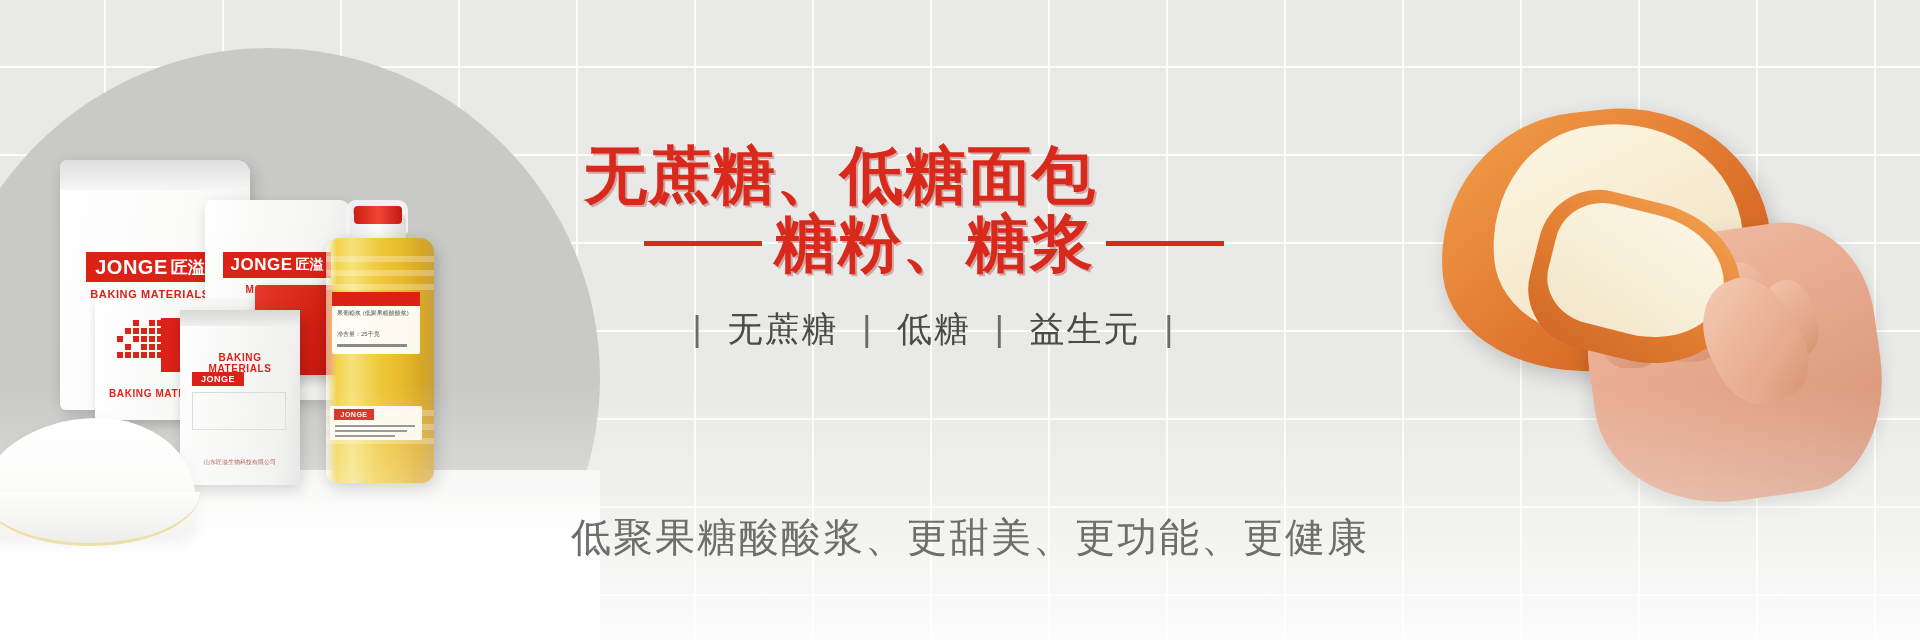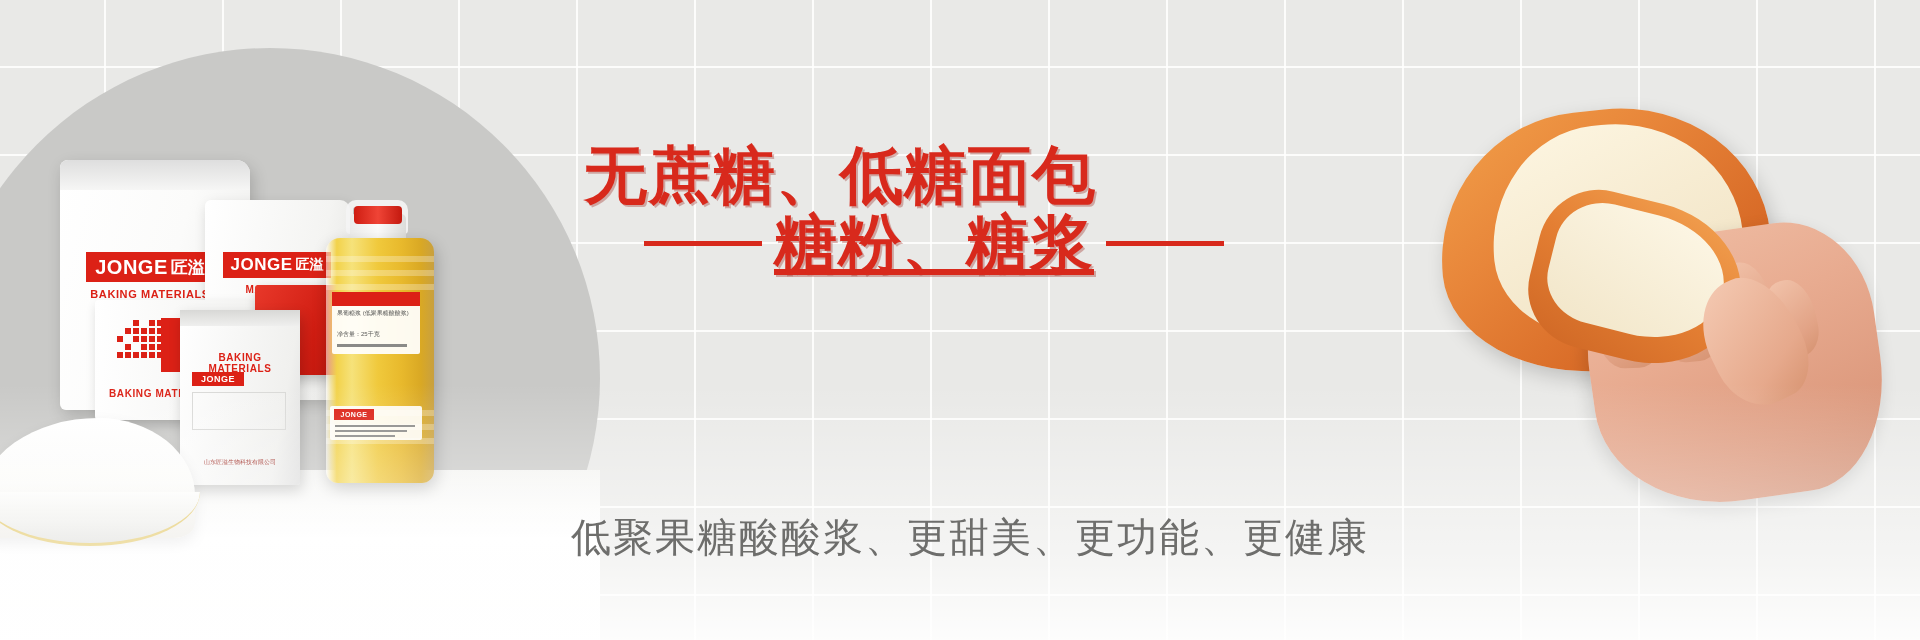--- a/index.html
+++ b/index.html
@@ -222,21 +222,20 @@
     display:flex; align-items:center; justify-content:center;
     gap:12px; margin-top:2px;
   }
   .rule {
     height:5px; background:#d8291c; flex:0 0 auto; width:118px;
   }
   .h1-mid {
     color:#d8291c; font-weight:900; font-size:63px; line-height:1.04;
     letter-spacing:1px; white-space:nowrap;
     text-shadow:2px 2px 0 rgba(150,25,15,.32);
-    text-decoration:underline;
   }
 
   #tags {
     margin-top:30px; text-align:center;
     color:#4a4a48; font-size:35px; letter-spacing:2px; font-weight:400;
     white-space:nowrap;
   }
   #tags .sep { color:#6a6a68; margin:0 12px; font-weight:300; }
 
   #tagline {
@@ -368,17 +367,26 @@
 
   <div id="grid-fade"></div>
 
   <div id="copy">
     <div class="h1">无蔗糖、低糖面包</div>
     <div class="rule-row">
       <span class="rule"></span>
       <span class="h1-mid">糖粉、糖浆</span>
       <span class="rule"></span>
     </div>
+    <div id="tags">
+      <span class="sep">|</span>
+      <span>无蔗糖</span>
+      <span class="sep">|</span>
+      <span>低糖</span>
+      <span class="sep">|</span>
+      <span>益生元</span>
+      <span class="sep">|</span>
+    </div>
   </div>
 
   <div id="tagline">低聚果糖酸酸浆、更甜美、更功能、更健康</div>
 
 </div>
 
 </body></html>

